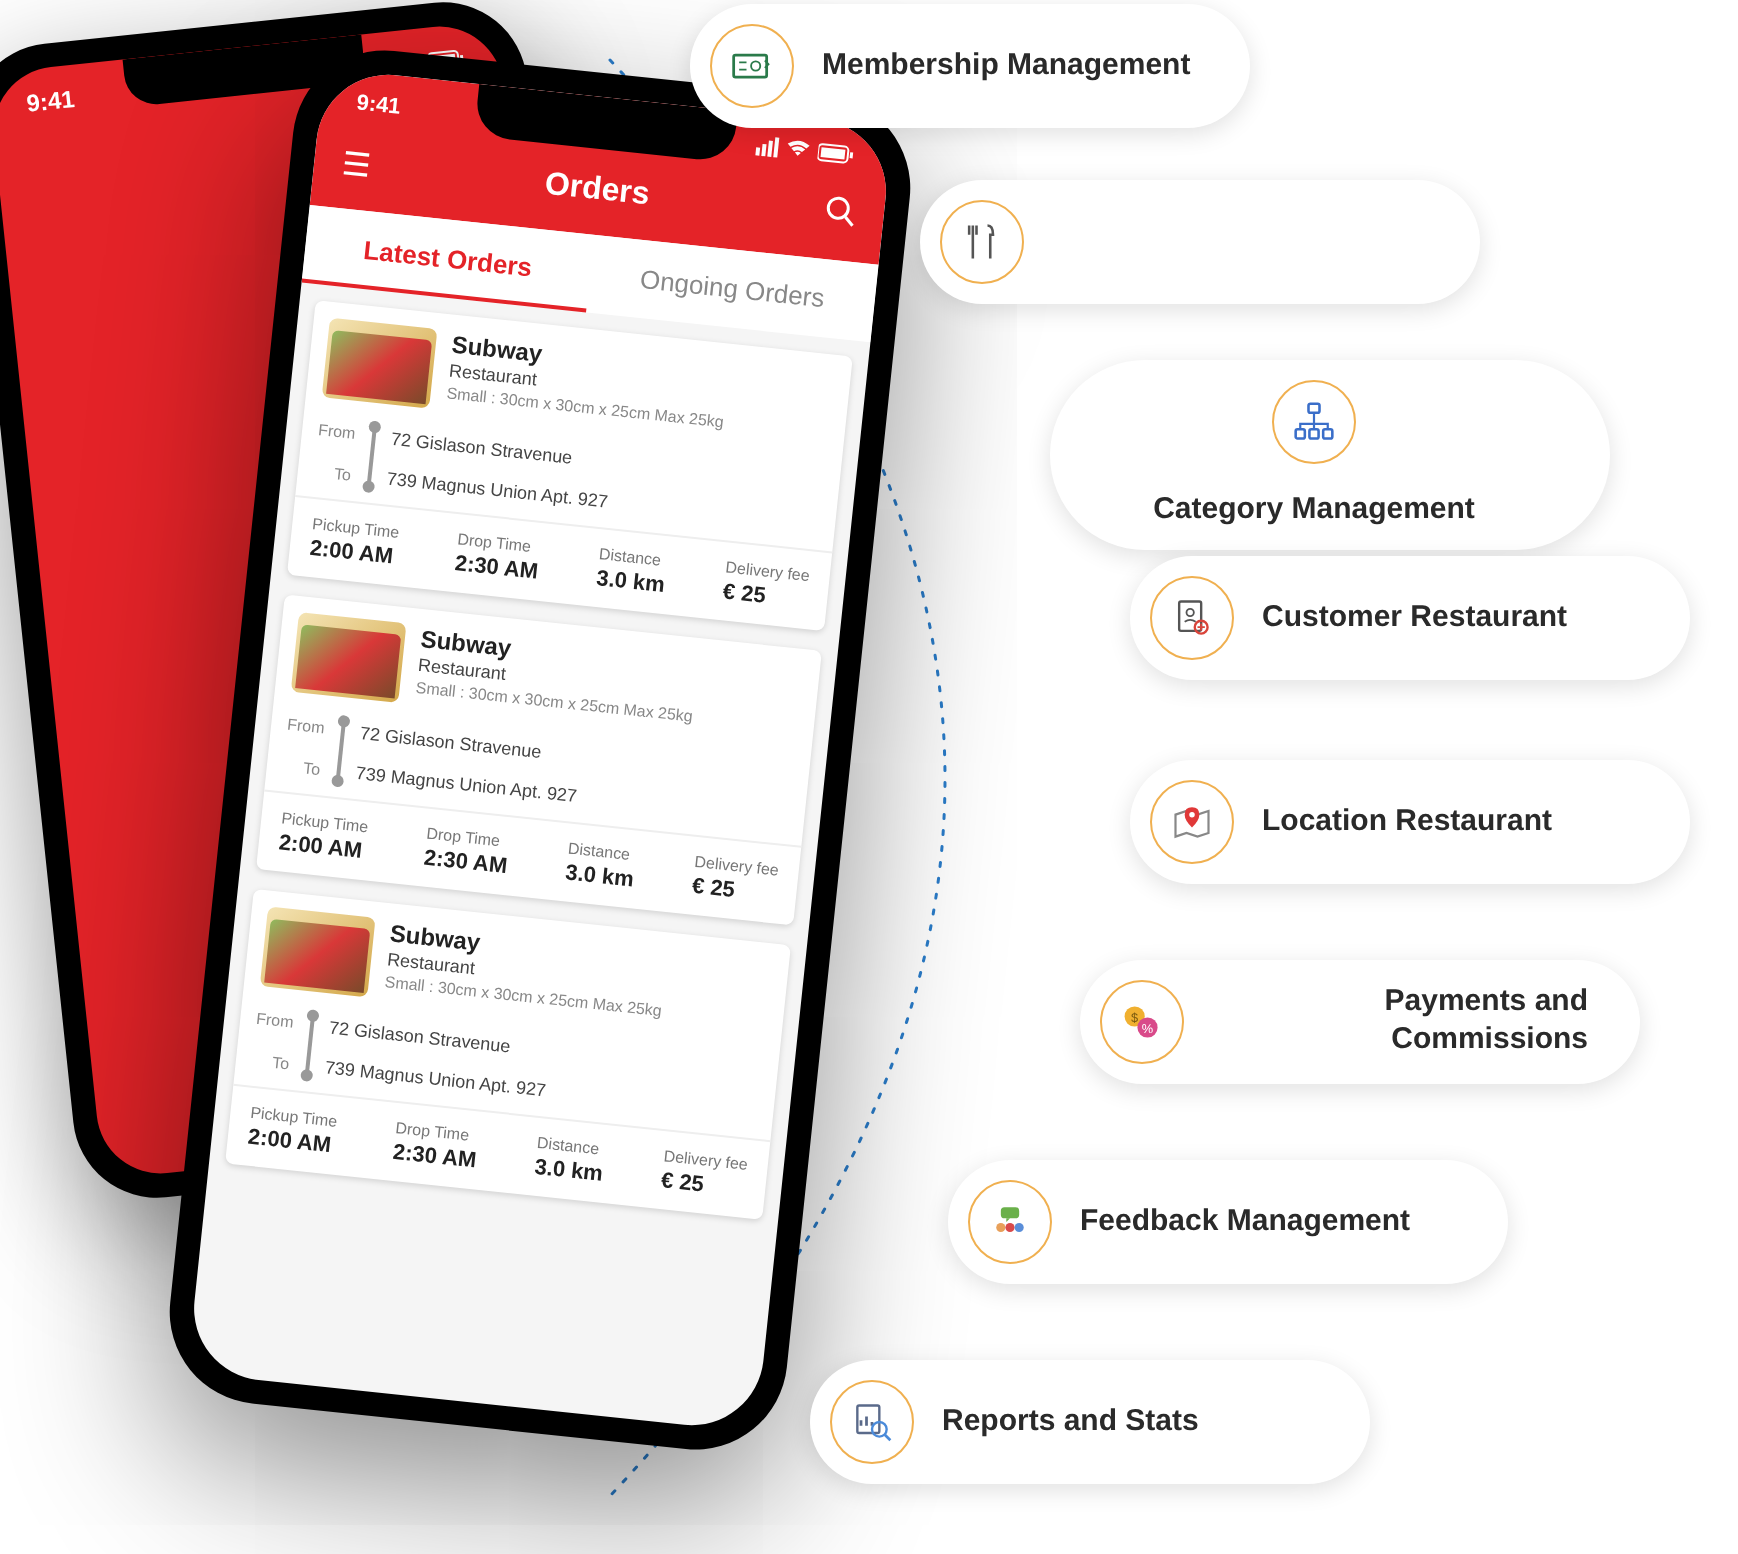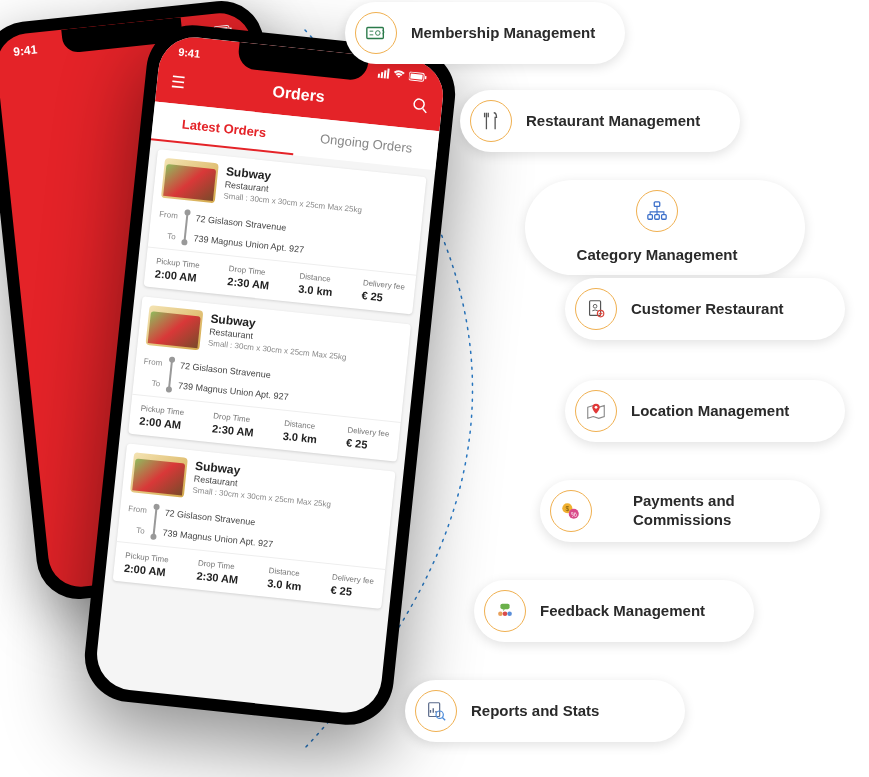--- a/index.html
+++ b/index.html
@@ -70,21 +70,21 @@
     .order-stats { display: flex; justify-content: space-between; padding: 8px 10px; border-top: 1px solid #eee; }
     .stat { text-align: left; }
     .stat .lbl { font-size: 8px; color: #777; }
     .stat .val { font-size: 11px; font-weight: 700; color: #222; margin-top: 2px; }
 
     
     .arc { position: absolute; left: 300px; top: 0; width: 320px; height: 780px; z-index: 2; pointer-events: none; }
 
     
     .features { position: absolute; left: 425px; top: 0; z-index: 5; }
-    .feature-pill { display: flex; align-items: center; gap: 14px; background: #fff; border-radius: 50px; padding: 10px 26px 10px 10px; box-shadow: 0 3px 12px rgba(0,0,0,0.12); position: absolute; width: 280px; }
+    .feature-pill { display: flex; align-items: center; gap: 14px; background: #fff; border-radius: 50px; padding: 10px 26px 10px 10px; box-shadow: 0 3px 12px rgba(0,0,0,0.12); position: absolute; width: 280px; text-align: right; }
     .feature-pill .ico { width: 42px; height: 42px; border-radius: 50%; border: 1px solid #f0b050; display: flex; align-items: center; justify-content: center; flex-shrink: 0; background:#fff; }
     .feature-pill .ico svg, .feature-pill .ico span { width: 22px; height: 22px; }
     .feature-pill .label { font-size: 15px; font-weight: 600; color: #2a2a2a; line-height: 1.25; }
     
     .f0 { left: -80px; top: 2px; }
     .f1 { left: 35px; top: 90px; }
     .f2 { left: 100px; top: 180px; flex-direction: column; }
     .f3 { left: 140px; top: 278px; }
     .f4 { left: 140px; top: 380px; }
     .f5 { left: 115px; top: 480px; gap: 41px; }
@@ -300,21 +300,20 @@
     </span>
     <span class="label">Membership Management</span>
   </div>
   <div class="feature-pill f1">
     <span class="ico">
       <svg viewBox="0 0 24 24">
           <path d="M7 3 v7 M5 3 v5 M9 3 v5 M7 10 v11" stroke="#555" stroke-width="1.4" fill="none"></path>
           <path d="M15 3 q3 0 3 5 l-1.5 0 v13" stroke="#555" stroke-width="1.4" fill="none"></path>
         </svg>
     </span>
-    <span class="label">Restaurant Management</span>
   </div>
   <div class="feature-pill f2">
     <span class="ico">
       <svg viewBox="0 0 24 24">
           <rect x="9" y="2" width="6" height="5" rx="1" fill="none" stroke="#3a6ec9" stroke-width="1.4"></rect>
           <rect x="2" y="16" width="5" height="5" rx="1" fill="none" stroke="#3a6ec9" stroke-width="1.4"></rect>
           <rect x="9.5" y="16" width="5" height="5" rx="1" fill="none" stroke="#3a6ec9" stroke-width="1.4"></rect>
           <rect x="17" y="16" width="5" height="5" rx="1" fill="none" stroke="#3a6ec9" stroke-width="1.4"></rect>
           <path d="M12 7 v4 M4.5 16 v-3 h15 v3 M12 11 v5" stroke="#3a6ec9" stroke-width="1.2" fill="none"></path>
         </svg>
@@ -334,21 +333,21 @@
     <span class="label">Customer Restaurant</span>
   </div>
   <div class="feature-pill f4">
     <span class="ico">
       <svg viewBox="0 0 24 24">
           <path d="M3 8 l6 -2 6 2 6 -2 v12 l-6 2 -6 -2 -6 2 z" fill="none" stroke="#888" stroke-width="1.2"></path>
           <path d="M12 4 q4 0 4 4 q0 3 -4 7 q-4 -4 -4 -7 q0 -4 4 -4 z" fill="#e03838"></path>
           <circle cx="12" cy="8" r="1.5" fill="#fff"></circle>
         </svg>
     </span>
-    <span class="label">Location Management</span>
+    <span class="label">Location Restaurant</span>
   </div>
   <div class="feature-pill f5">
     <span class="ico">
       <svg viewBox="0 0 24 24">
           <circle cx="8" cy="9" r="5.5" fill="#f0b030"></circle>
           <text x="8" y="12" text-anchor="middle" font-size="7" fill="#7a5a10">$</text>
           <circle cx="15" cy="15" r="5.5" fill="#d94a8a"></circle>
           <text x="15" y="18" text-anchor="middle" font-size="7" fill="#fff">%</text>
         </svg>
     </span>

